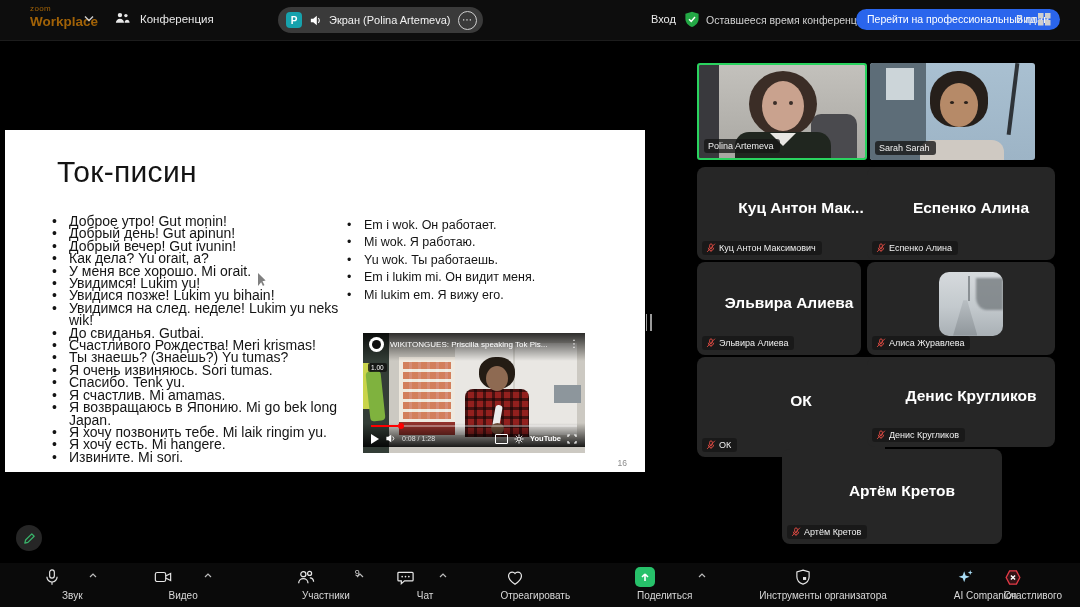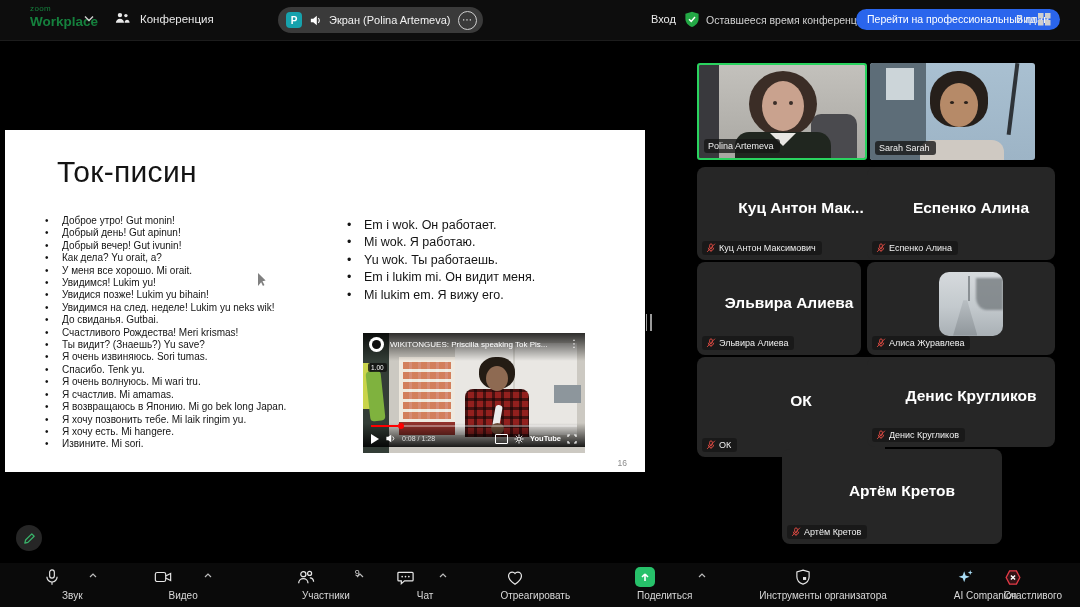--- a/index.html
+++ b/index.html
@@ -2,21 +2,21 @@
 <html><head>
 <meta charset="utf-8">
 <style>
   html,body{margin:0;padding:0;background:#000;}
   #app{position:relative;width:1080px;height:607px;background:#000;overflow:hidden;
        font-family:"Liberation Sans",sans-serif;-webkit-font-smoothing:antialiased;}
   svg{display:block}
 
   
   .topbar{position:absolute;top:0;left:0;width:100%;height:40px;background:#0d0d0d;border-bottom:1px solid #1c1c1c;}
-  .logo{position:absolute;left:30px;top:5px;color:#15803d;line-height:1;}
+  .logo{position:absolute;left:30px;top:5px;color:#a16207;line-height:1;}
   .logo .l1{font-size:8px;letter-spacing:.4px;}
   .logo .l2{font-size:13.5px;font-weight:bold;margin-top:2px;}
   .logo-chevron{position:absolute;left:84px;top:15px;}
   .meeting-tab{position:absolute;left:114px;top:10px;display:flex;align-items:center;gap:9px;color:#e8e8e8;font-size:11.5px;}
   .share-pill{position:absolute;left:278px;top:7px;height:26px;border-radius:14px;background:#3a3a3a;display:flex;align-items:center;gap:7px;padding:0 6px 0 8px;}
   .p-badge{width:16px;height:16px;border-radius:4px;background:#17a2ad;color:#fff;font-size:10px;font-weight:bold;display:flex;align-items:center;justify-content:center;}
   .share-pill .lbl{font-size:11px;color:#f2f2f2;}
   .pill-more{width:17px;height:17px;border-radius:50%;border:1px solid #cfcfcf;color:#e6e6e6;font-size:10px;line-height:15px;text-align:center;}
   .signin{position:absolute;left:651px;top:13px;color:#eaeaea;font-size:11px;}
   .tr-shield{position:absolute;left:684px;top:11px;}
@@ -24,21 +24,21 @@
   .upgrade{position:absolute;left:856px;top:9px;height:21px;line-height:21px;border-radius:11px;background:#2a65ec;color:#fff;font-size:10.5px;padding:0 11px;}
   .view-lbl{position:absolute;left:1016px;top:13px;color:#eaeaea;font-size:11px;}
   .view-icon{position:absolute;left:1038px;top:13px;}
 
   
   .slide{position:absolute;left:5px;top:130px;width:640px;height:342px;background:#fff;color:#141414;}
   .slide-title{position:absolute;left:52px;top:25px;font-size:30px;font-weight:400;letter-spacing:.3px;}
   .blist{list-style:none;margin:0;padding:0;position:absolute;}
   .blist li{position:relative;padding-left:21px;}
   .blist li::before{content:"•";position:absolute;left:4px;}
-  .blist-left{left:36px;top:85px;width:305px;font-size:10px;line-height:12.4px;}
+  .blist-left{left:43px;top:85px;width:305px;font-size:14px;line-height:12.4px;}
   .blist-right{left:338px;top:87px;width:300px;font-size:12.5px;line-height:17.4px;}
   .page-num{position:absolute;right:18px;bottom:4px;font-size:8.5px;color:#8a8a8a;}
   .cursor{position:absolute;left:253px;top:143px;width:9px;height:13px;background:#6a6a6a;opacity:.85;
           clip-path:polygon(0 0,0 100%,35% 72%,55% 100%,72% 92%,50% 64%,85% 58%);}
 
   
   .yt{position:absolute;left:358px;top:203px;width:222px;height:120px;background:#ccc9c2;overflow:hidden;}
   .yt-left{position:absolute;left:0;top:0;width:26px;height:100%;background:#333d36;}
   .yt-jacket{position:absolute;left:5px;top:38px;width:15px;height:50px;background:#7fb23e;border-radius:4px;transform:rotate(-6deg);}
   .yt-jacket2{position:absolute;left:0;top:30px;width:7px;height:46px;background:#c9d44b;}
@@ -195,24 +195,23 @@
         <li>Доброе утро! Gut monin!</li>
         <li>Добрый день! Gut apinun!</li>
         <li>Добрый вечер! Gut ivunin!</li>
         <li>Как дела? Yu orait, a?</li>
         <li>У меня все хорошо. Mi orait.</li>
         <li>Увидимся! Lukim yu!</li>
         <li>Увидися позже! Lukim yu bihain!</li>
         <li>Увидимся на след. неделе! Lukim yu neks wik!</li>
         <li>До свиданья. Gutbai.</li>
         <li>Счастливого Рождества! Meri krismas!</li>
-        <li>Ты видит? (Знаешь?) Yu save?</li>
+        <li>Ты знаешь? (Знаешь?) Yu tumas?</li>
         <li>Я очень извиняюсь. Sori tumas.</li>
         <li>Спасибо. Tenk yu.</li>
-        <li>Я очень волнуюсь. Mi wari tru.</li>
         <li>Я счастлив. Mi amamas.</li>
         <li>Я возвращаюсь в Японию. Mi go bek long Japan.</li>
         <li>Я хочу позвонить тебе. Mi laik ringim yu.</li>
         <li>Я хочу есть. Mi hangere.</li>
         <li>Извините. Mi sori.</li>
       </ul>
     <ul class="blist blist-right">
         <li>Em i wok. Он работает.</li>
         <li>Mi wok. Я работаю.</li>
         <li>Yu wok. Ты работаешь.</li>

